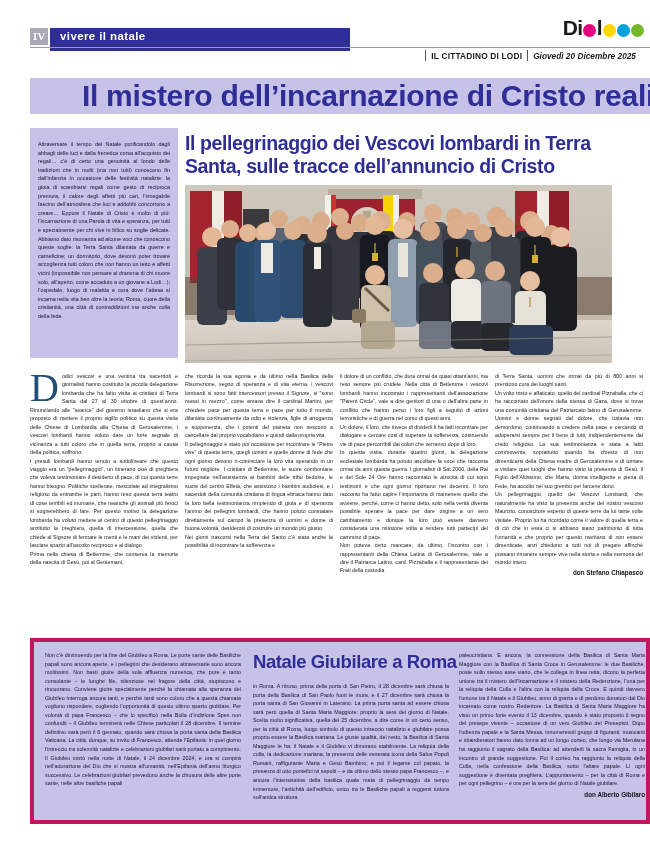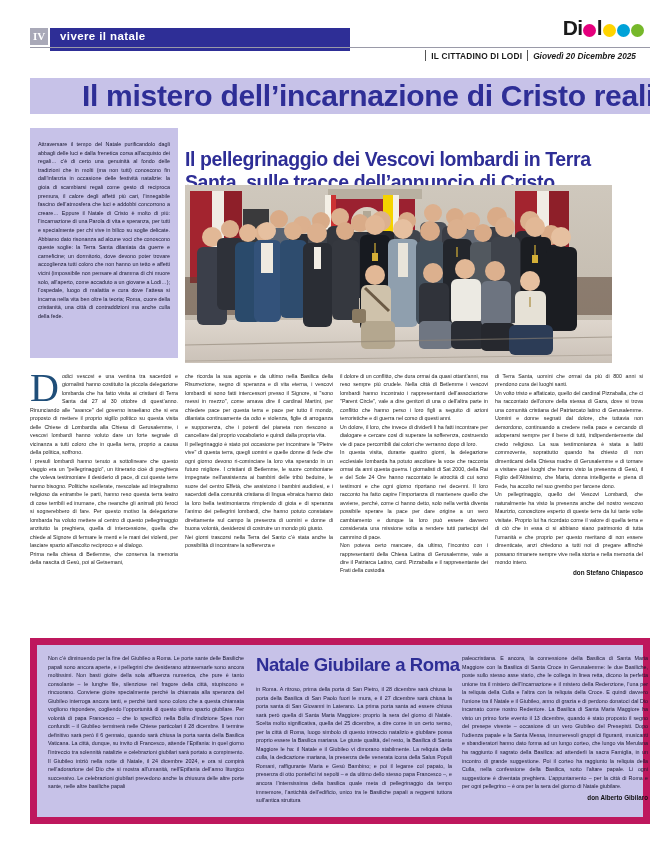--- a/index.html
+++ b/index.html
@@ -143,21 +143,20 @@
   
   .deck {
     position: absolute;
     left: 185px; top: 132px;
     width: 465px;
     font-size: 19.5px;
     font-weight: bold;
     color: #2e2e96;
     line-height: 23px;
     letter-spacing: -0.4px;
-    margin-top: 16px;
   }
 
   
   .photo {
     position: absolute;
     left: 185px; top: 185px;
     width: 427px; height: 182px;
     overflow: hidden;
     background: #d8d2cb;
   }
@@ -199,21 +198,21 @@
     margin-top: 3px;
     color: #111;
   }
 
   
   .bottom-box {
     position: absolute;
     left: 30px; top: 638px;
     width: 620px; height: 186px;
     background: #c7c2e8;
-    border: 7px solid #be185d;
+    border: 4px solid #be185d;
     box-sizing: border-box;
   }
   .bb-col {
     position: absolute;
     top: 9px;
     width: 190px;
     font-size: 5.35px;
     line-height: 8.55px;
     text-align: justify;
     color: #15152e;

